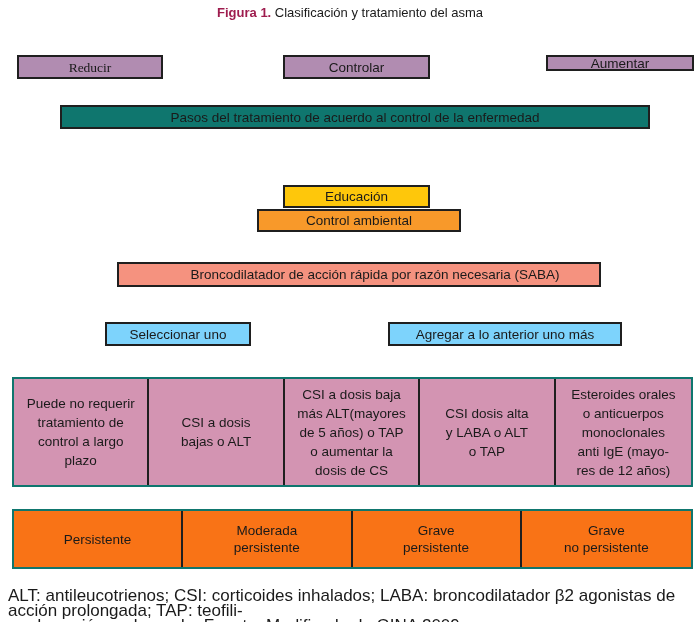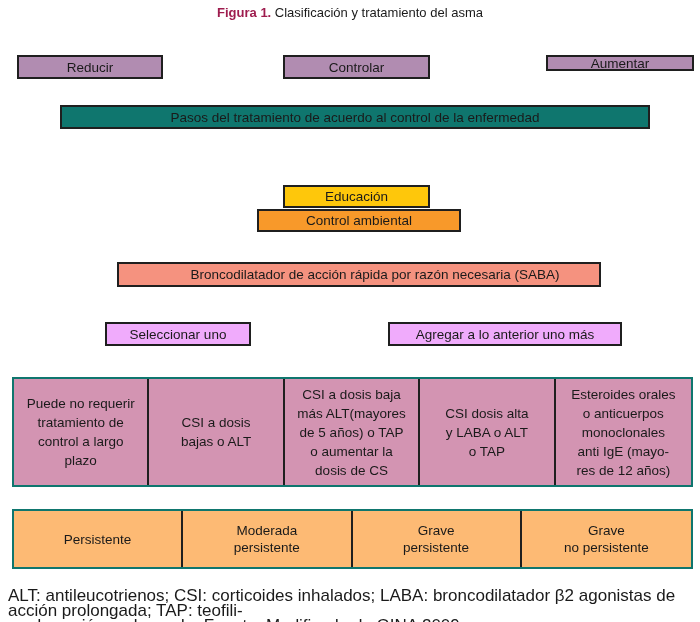--- a/index.html
+++ b/index.html
@@ -26,40 +26,40 @@
     display: flex; align-items: center; justify-content: center;
     text-align: center;
     font-size: 13.5px;
     line-height: 15px;
   }
   .purple { background: #b18cb1; }
   .teal   { background: #0f766e; }
   .yellow { background: #fec70b; margin-top: 28px; }
   .orange { background: #f8992a; }
   .salmon { background: #f5927f; padding-left: 32px; }
-  .blue   { background: #f0abfc; }
+  .blue   { background: #7dd3fc; }
 
-  .box-reducir   { left: 17px;  top: 55px;  width: 146px; height: 24px; }
+  .box-reducir   { left: 17px;  top: 55px;  width: 146px; height: 24px; font-family: Liberation Serif, serif; }
   .box-controlar { left: 283px; top: 55px;  width: 147px; height: 24px; }
   .box-aumentar  { left: 546px; top: 55px;  width: 148px; height: 16px; }
   .box-pasos     { left: 60px;  top: 105px; width: 590px; height: 24px; }
   .box-educacion { left: 283px; top: 157px; width: 147px; height: 23px; }
   .box-ambiental { left: 257px; top: 209px; width: 204px; height: 23px; }
   .box-saba      { left: 117px; top: 262px; width: 484px; height: 25px; }
   .box-selec     { left: 105px; top: 322px; width: 146px; height: 24px; }
   .box-agregar   { left: 388px; top: 322px; width: 234px; height: 24px; }
 
   .band {
     position: absolute; left: 12px; width: 681px;
     border: 2px solid #0f766e;
     box-sizing: border-box;
     display: flex;
   }
   .band-treatments { top: 377px; height: 110px; background: #d394b2; }
-  .band-severity   { top: 509px; height: 60px;  background: #fdba74; }
+  .band-severity   { top: 509px; height: 60px;  background: #f97316; }
   .cell {
     flex: 1 1 20%;
     box-sizing: border-box;
     border-right: 2px solid #1f1f1f;
     display: flex; align-items: center; justify-content: center;
     text-align: center;
     white-space: pre-line;
     font-size: 13.5px; line-height: 19px;
     padding: 2px 3px;
   }

